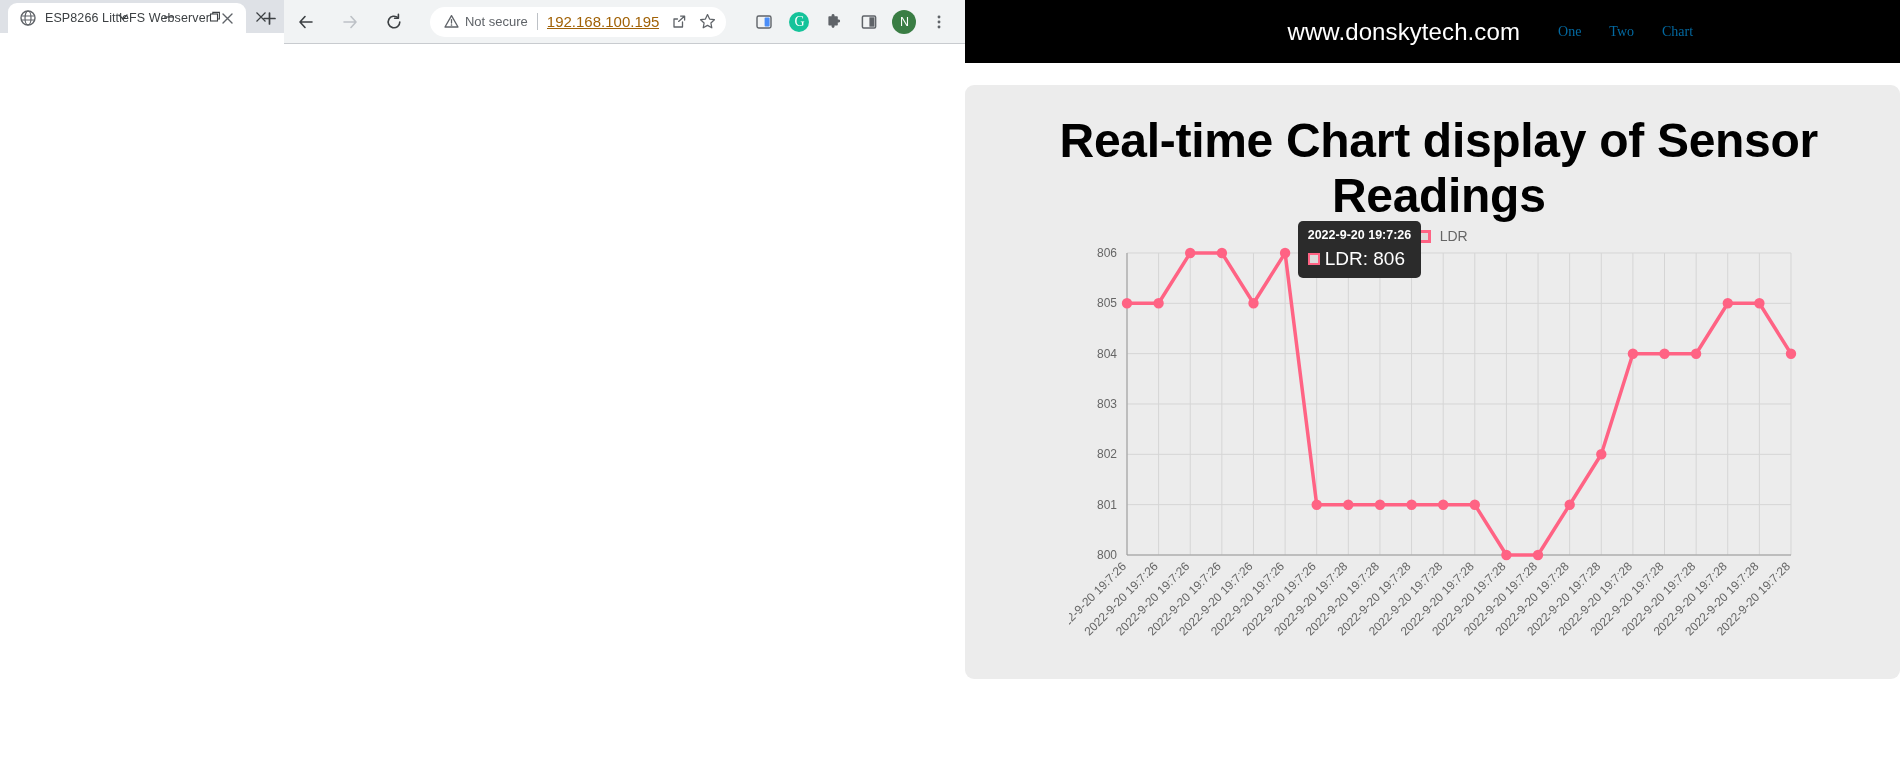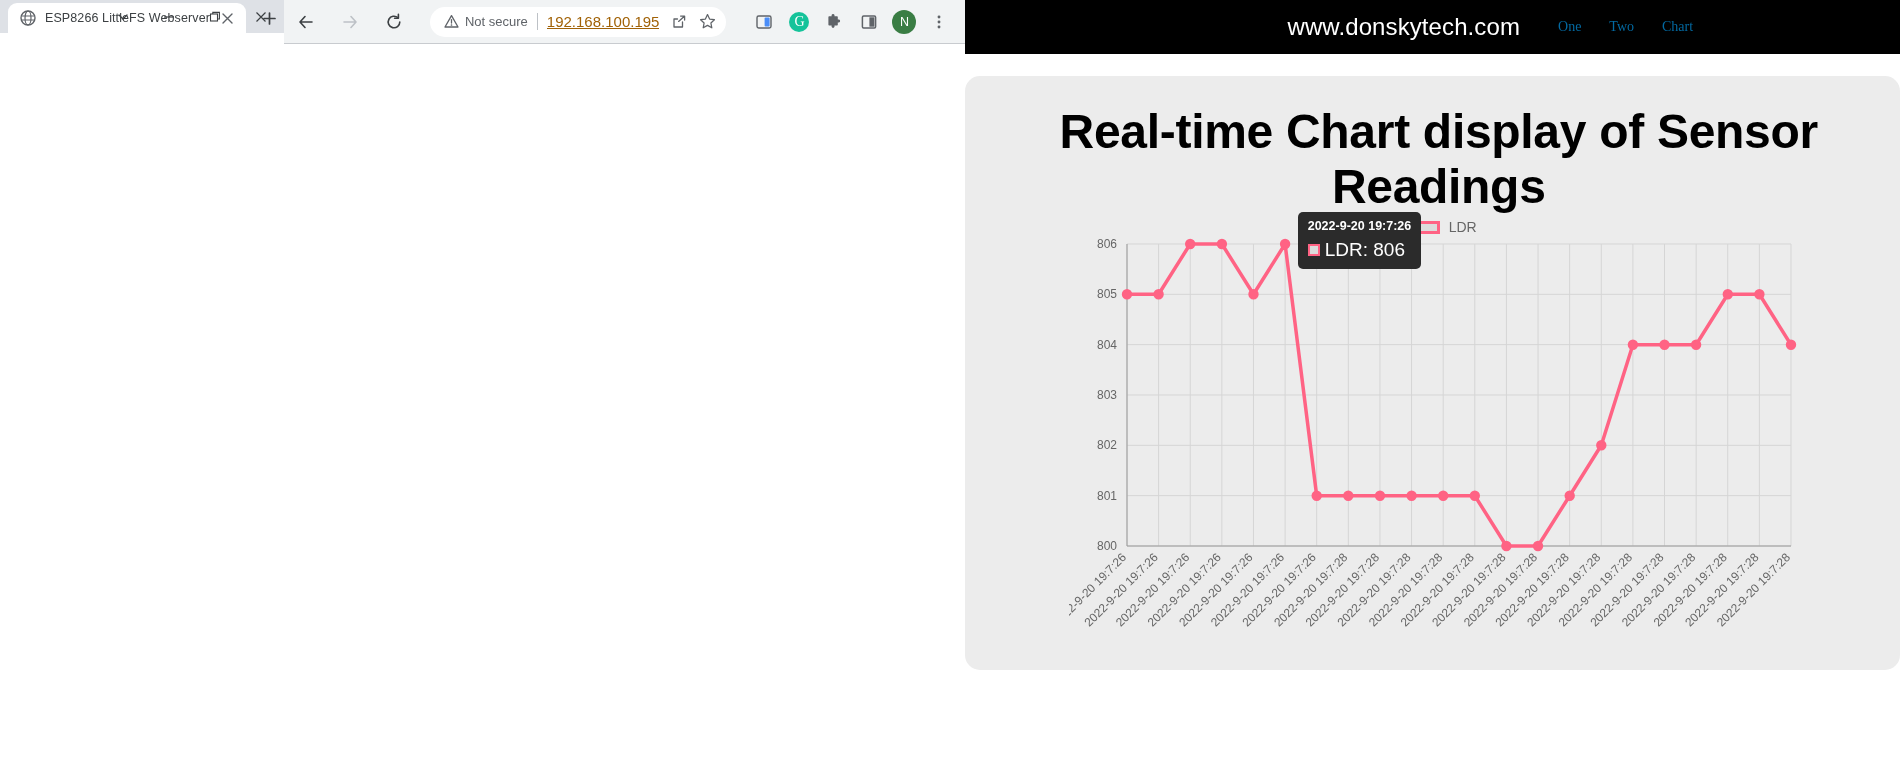--- a/index.html
+++ b/index.html
@@ -145,21 +145,21 @@
 
   
   .viewport {
     flex: 1;
     background: #ffffff;
     overflow: hidden;
     position: relative;
   }
 
   .navbar {
-    height: 54px;
+    height: 63px;
     background: #000000;
     display: flex;
     align-items: center;
     padding-left: 322px;
     gap: 0;
   }
   .brand {
     color: #ffffff;
     font-size: 24px;
     letter-spacing: .1px;
@@ -171,21 +171,21 @@
     font-size: 14px;
     padding: 0 14px;
     font-family: Liberation Serif, serif;
   }
 
   .page-body { padding: 22px 0 0 0; display: flex; justify-content: center; }
 
   .card {
     width: 1272px;
     background: #ececec;
-    border-radius: 15px;
+    border-radius: 9px;
     padding: 22px 0 26px 12px;
   }
 
   .chart-title {
     text-align: center;
     font-size: 48px;
     font-weight: bold;
     color: #000000;
     letter-spacing: -.3px;
     margin: 6px 0 20px 0;
@@ -196,21 +196,21 @@
     width: 740px;
     height: 410px;
     margin: 0 auto;
   }
 
   .chart-svg { display: block; }
 
   
   .legend {
     position: absolute;
-    left: 331px;
+    left: 322px;
     top: -15px;
     display: flex;
     align-items: center;
     gap: 9px;
   }
   .legend-box {
     width: 40px; height: 13px;
     background: #dcdcdc;
     border: 3px solid #ff6384;
   }

